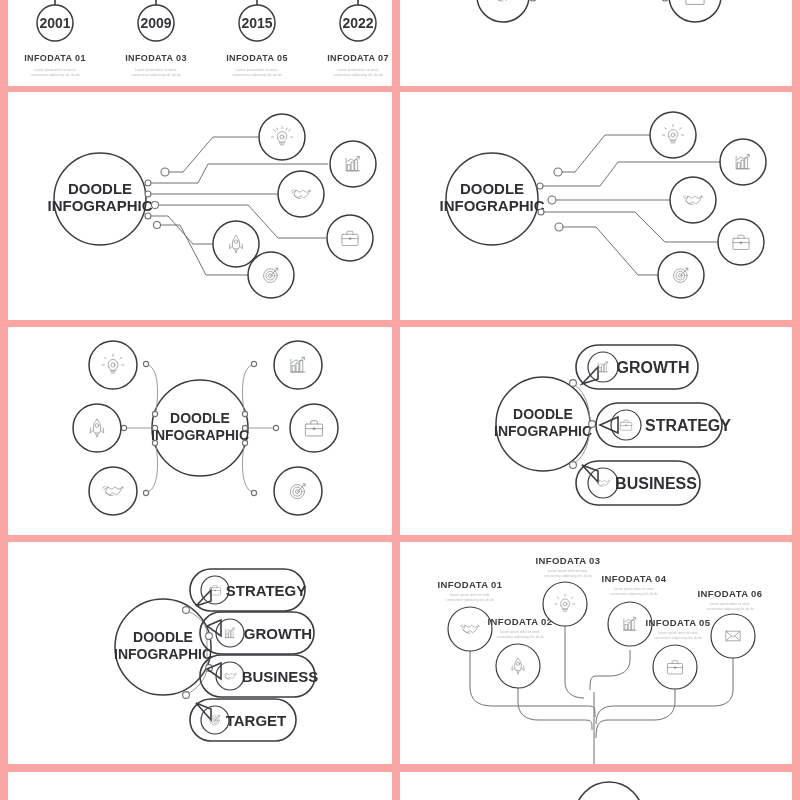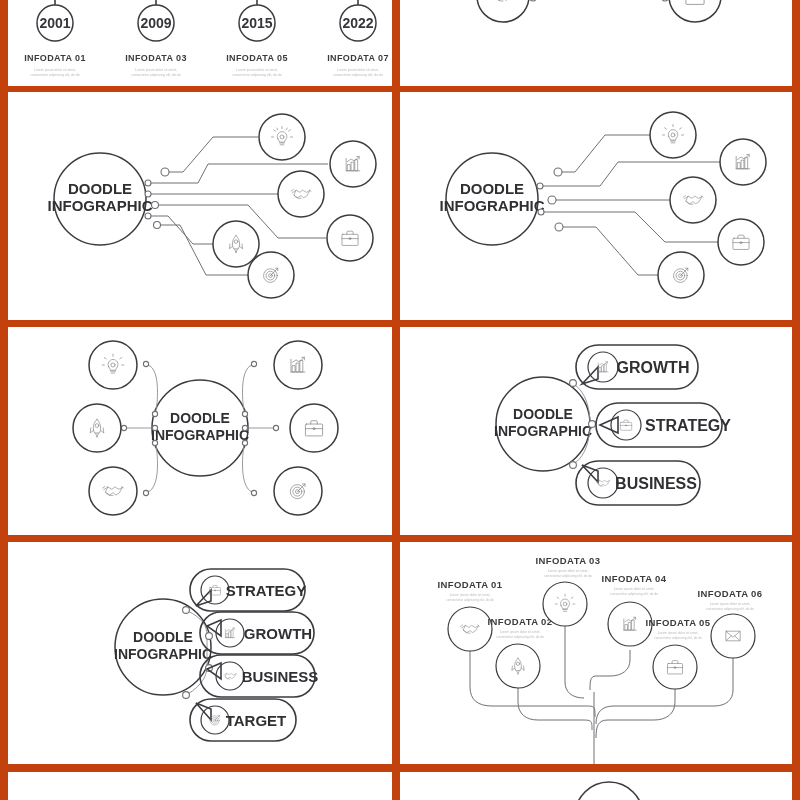--- a/index.html
+++ b/index.html
@@ -8,21 +8,21 @@
     background: #f4f4f5;
     width: 800px;
     height: 800px;
     overflow: hidden;
     font-family: "Liberation Sans", sans-serif;
   }
   #board {
     position: relative;
     width: 800px;
     height: 800px;
-    background: #c2410c;
+    background: #fca5a5;
   }
   .panel {
     position: absolute;
     background: #ffffff;
     overflow: hidden;
   }
   .panel svg { display: block; }
 
   
   .t-title {

